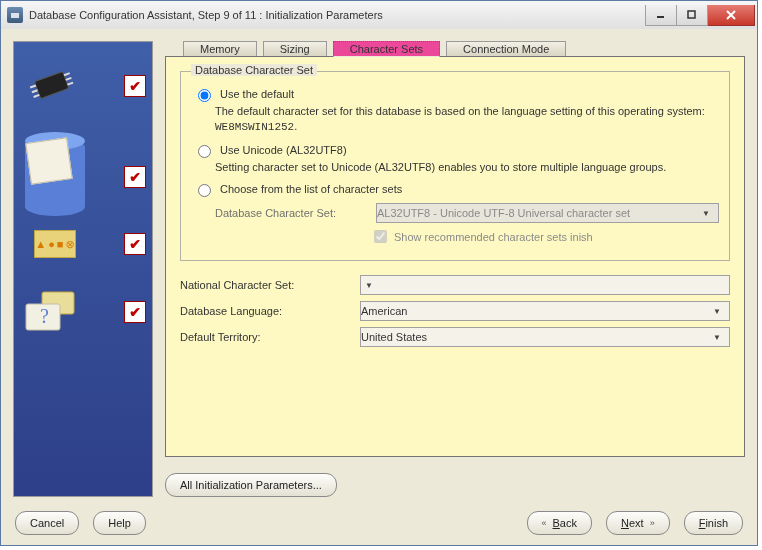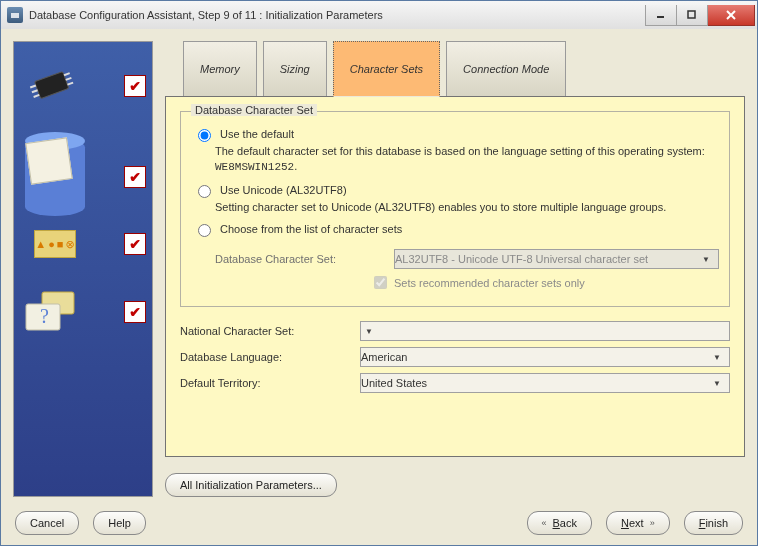--- a/index.html
+++ b/index.html
@@ -163,29 +163,28 @@
 
   .tabs {
     display: flex;
     gap: 6px;
     margin-bottom: -1px;
     padding-left: 18px;
   }
   .tab {
     border: 1px solid #9a9a9a;
     border-bottom: 1px solid #9a9a9a;
-    padding: 21px 16px;
+    padding: 1px 16px;
     background: linear-gradient(#f2efe4,#d8d5c4);
     position: relative;
     color: #333;
     font-size: 11px;
-    font-style: italic;
   }
   .tab.active {
-    background: #fdba74;
+    background: #ec4899;
     border: 1px dotted #666;
     border-bottom: 1px solid #ece9d8;
     z-index: 2;
     text-align: center;
   }
 
   .panel {
     border: 1px solid #737373;
     background: #fef9c3;
     flex: 1;
@@ -221,22 +220,22 @@
   .desc {
     margin: 2px 0 8px 22px;
     color: #333;
     line-height: 1.4;
   }
   .desc .fixed { font-family: "Courier New", monospace; }
 
   .sub-row {
     display: flex;
     align-items: center;
-    margin: 12px 0 4px 22px;
-    gap: 24px;
+    margin: 6px 0 4px 22px;
+    gap: 6px;
   }
   .sub-row .lbl { width: 155px; color: #707070; }
   .combo {
     flex: 1;
     height: 20px;
     border: 1px solid #a0a0a0;
     background: #f4f2e9;
     display: flex;
     align-items: center;
     justify-content: space-between;
@@ -435,21 +434,21 @@
 
             <div class="sub-row">
               <span class="lbl">Database Character Set:</span>
               <div class="combo disabled">
                 <span>AL32UTF8 - Unicode UTF-8 Universal character set</span>
                 <span class="arrow">▼</span>
               </div>
             </div>
             <div class="chk-row">
               <input type="checkbox" checked="" disabled="" style="">
-              <span>Sets recommended character sets only</span>
+              <span>Show recommended character sets inish</span>
             </div>
           </div>
 
           <div class="lower-grid">
             <div class="form-row">
               <span class="flbl">National Character Set:</span>
               <div class="combo">
                 <span class="arrow">▼</span>
               </div>
             </div>

